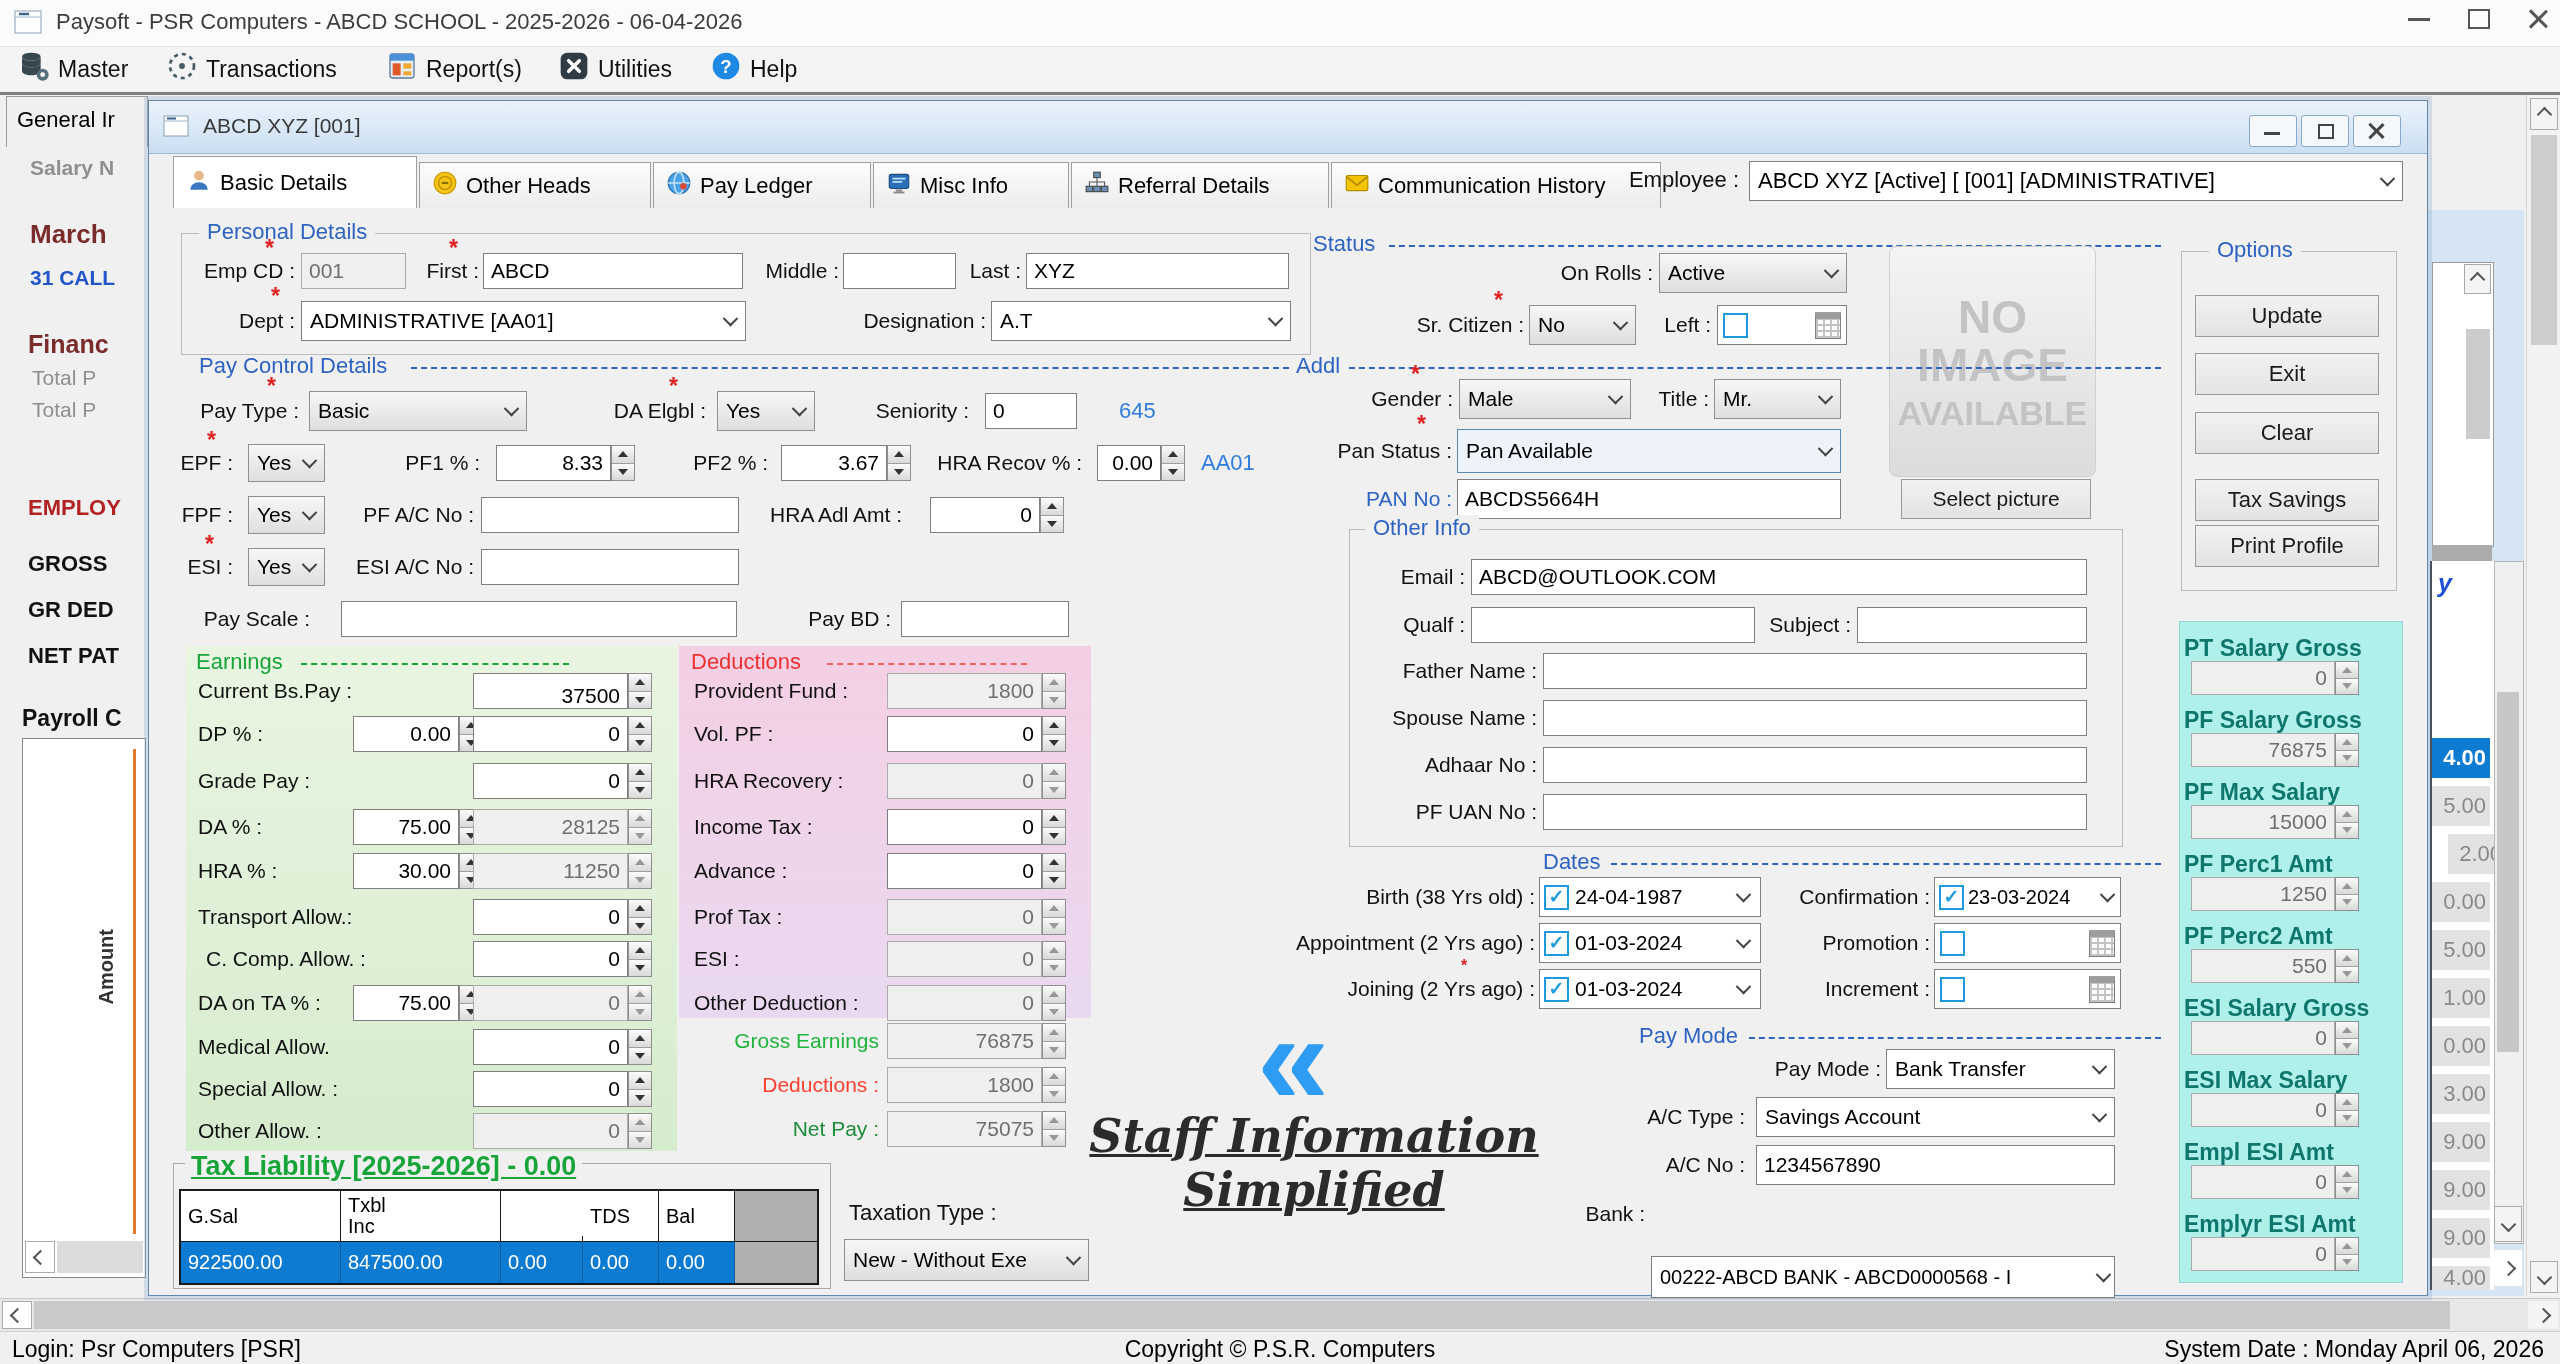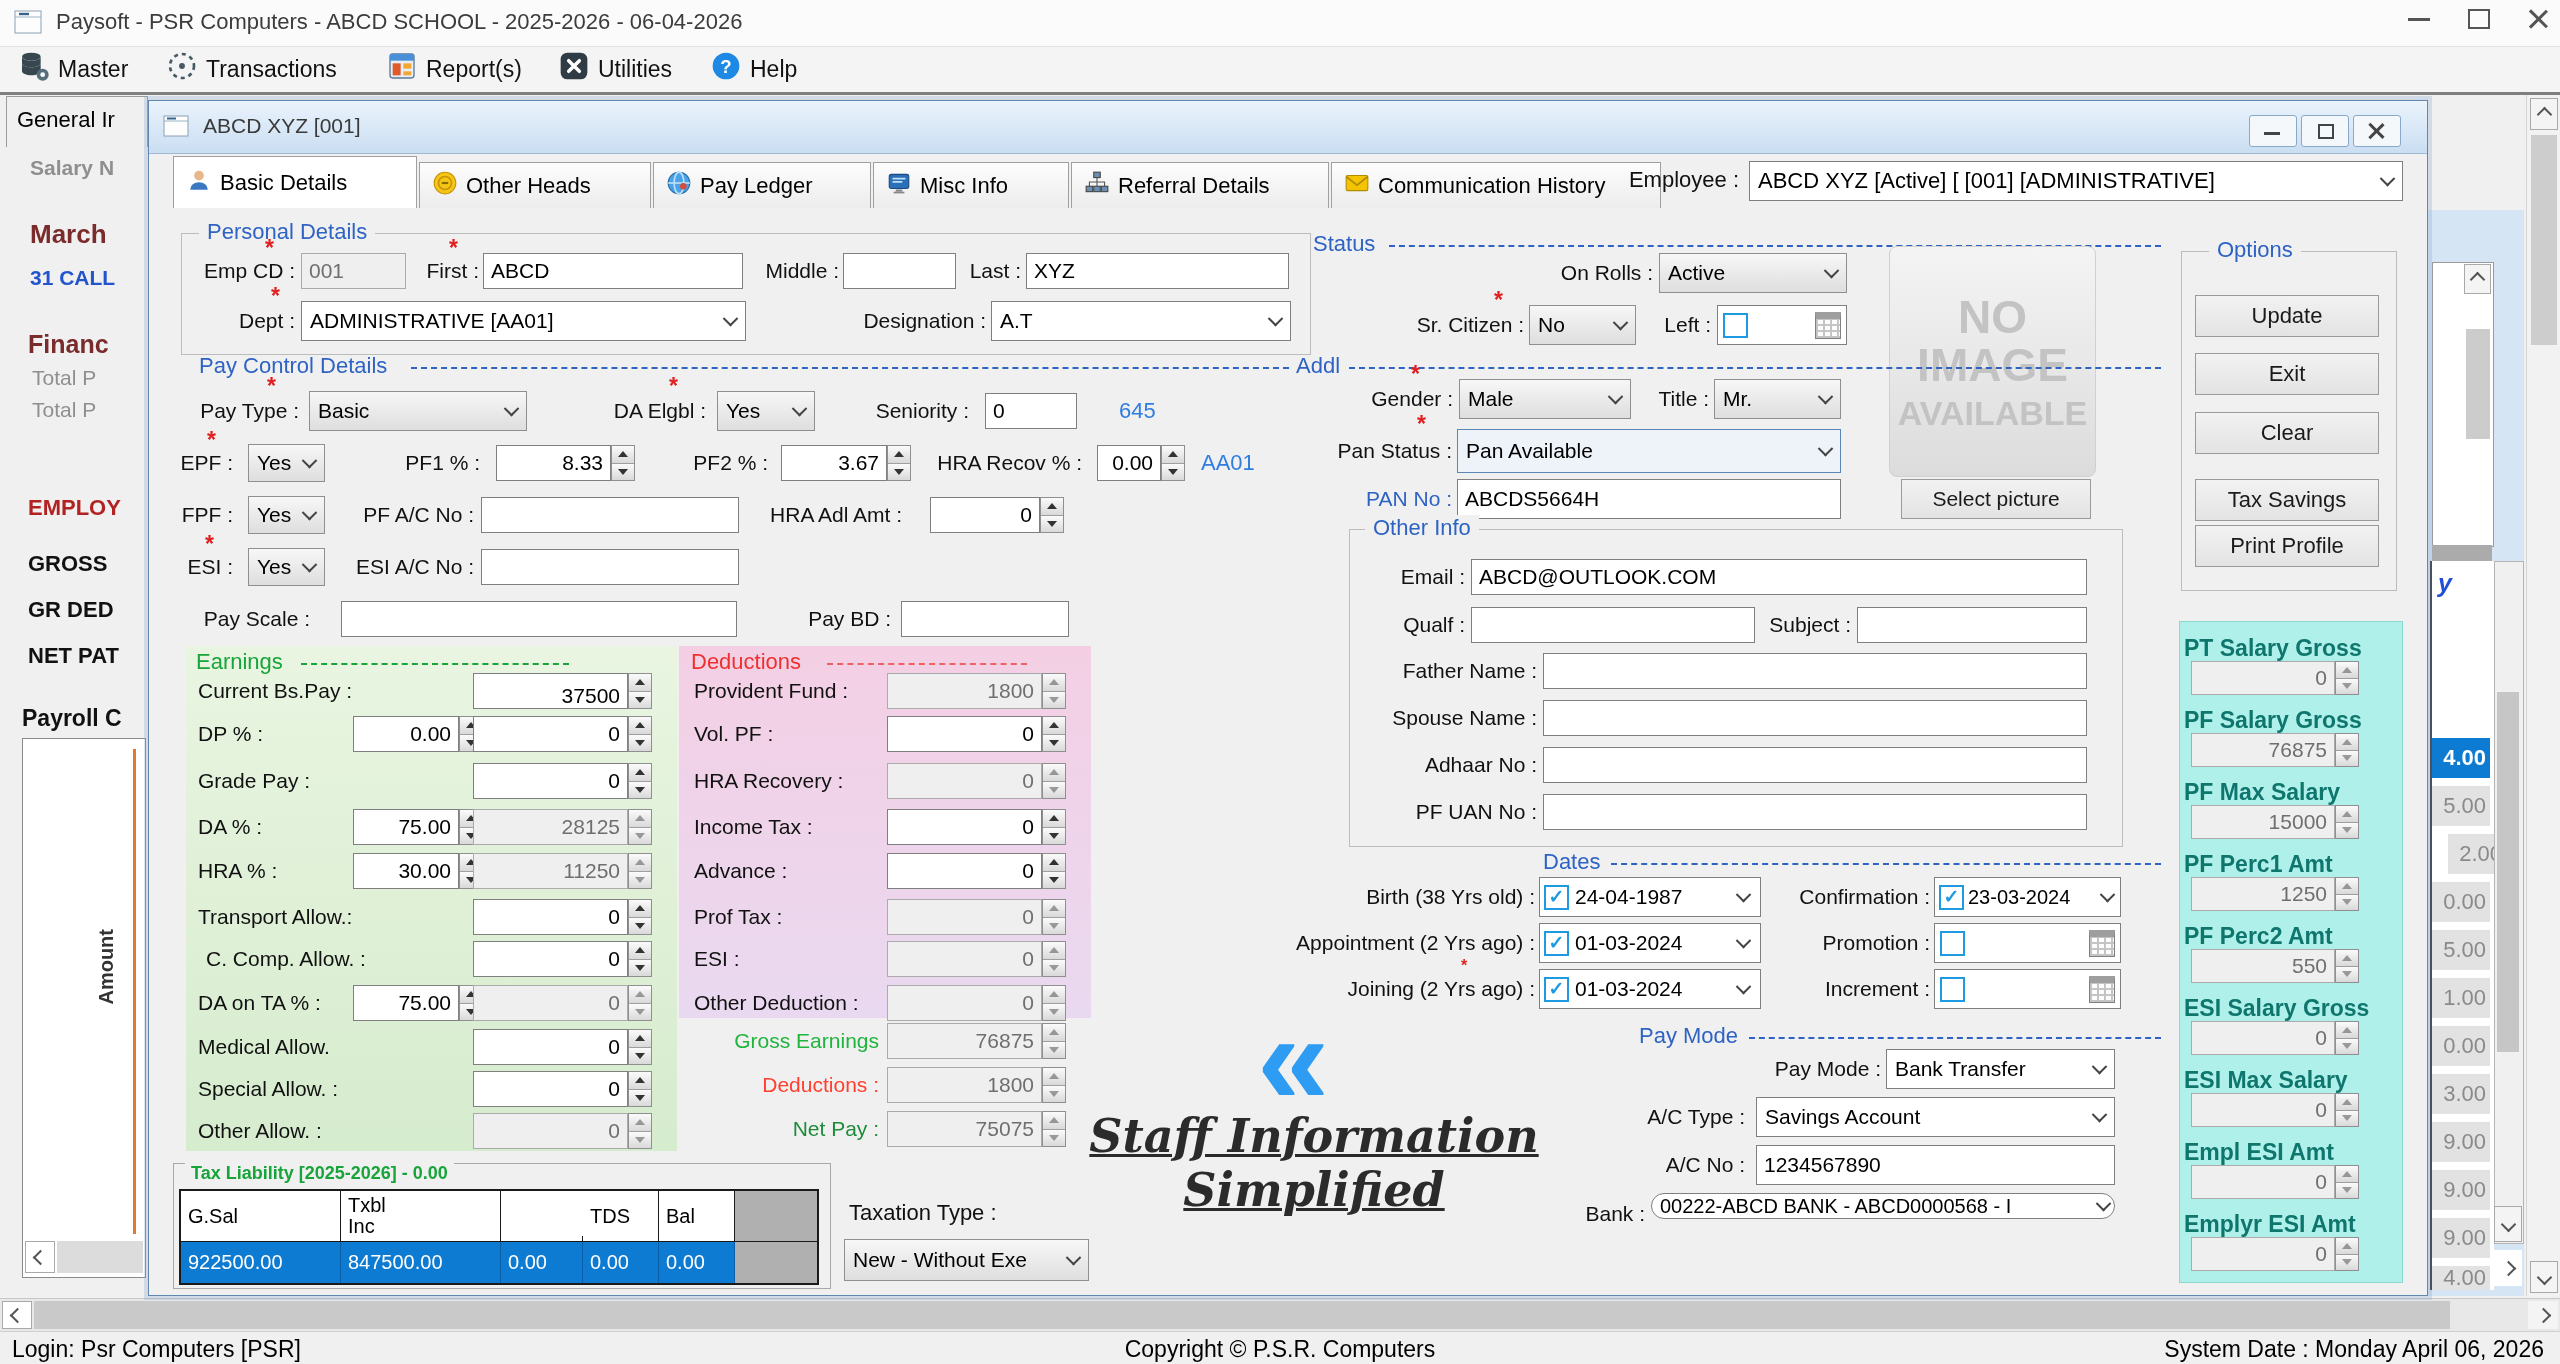--- a/index.html
+++ b/index.html
@@ -636,21 +636,21 @@
     <span class="lbl" style="left:545px;top:1010px;width:185px;color:#1d8c3a;">Net Pay :</span>
     <div class="inp num dis" style="left:738px;top:1010px;width:155px;">
         <span>75075</span>
       </div>
     <span class="spin dis" style="left:893px;top:1010px;">
         <i class="u"></i>
         <i class="d"></i>
       </span>
 
     <div class="gb" style="left:24px;top:1062px;width:656px;height:124px;border-color:#a8a8a8;"></div>
-    <span class="sec" style="left:36px;top:1050px;color:#17a53a;font-size:18px;background:#f0f0f0;padding:12px 6px;font-weight:bold;">Tax Liability [2025-2026] - 0.00</span>
+    <span class="sec" style="left:36px;top:1050px;color:#17a53a;font-size:27px;background:#f0f0f0;padding:0 6px;font-weight:bold;text-decoration:underline;">Tax Liability [2025-2026] - 0.00</span>
     <div class="abs" style="left:30px;top:1088px;width:640px;height:96px;border:2px solid #1a1a1a;box-sizing:border-box;background:#b0b0b0;display:flex;flex-direction:column;">
       <div class="trow" style="height:50px;background:#fff;border-bottom:1px solid #1a1a1a;">
         <div class="tc" style="width:160px;">
             <span>G.Sal</span>
           </div>
         <div class="tc" style="width:160px;white-space:normal;line-height:1.05;">
             <span style="display:inline-block;max-width:52px;">Txbl Inc</span>
           </div>
         <div class="tc" style="width:82px;white-space:normal;line-height:1.05;margin-top:45px;">
             <span style="display:inline-block;max-width:46px;">Tax Amt</span>
@@ -825,21 +825,21 @@
     <span class="lbl" style="left:1482px;top:996px;width:114px;height:40px;line-height:40px;">A/C Type :</span>
     <div class="combo" style="left:1607px;top:996px;width:359px;height:40px;">
       <span class="cv">Savings Account</span>
         <span class="chev"></span>
     </div>
     <span class="lbl" style="left:1500px;top:1044px;width:96px;height:40px;line-height:40px;">A/C No :</span>
     <div class="inp" style="left:1607px;top:1044px;width:359px;height:40px;">
         <span>1234567890</span>
       </div>
     <span class="lbl" style="left:1414px;top:1092px;width:82px;height:42px;line-height:42px;">Bank :</span>
-    <div class="combo" style="left:1502px;top:1092px;width:464px;height:26px;border-radius:15px;">
+    <div class="combo" style="left:1502px;top:1155px;width:464px;height:42px;">
       <span class="cv" style="font-size:20px;">00222-ABCD BANK - ABCD0000568 - I</span>
         <span class="chev" style="width:18px;min-width:18px;"></span>
     </div>
 
     <span class="abs" style="left:1108px;top:898px;font-size:130px;line-height:120px;font-weight:bold;color:#2e9cf2;">«</span>
     <div class="abs wm" style="left:940px;top:1008px;width:450px;text-align:center;">
       <div>Staff Information</div>
       <div>Simplified</div>
     </div>
 

